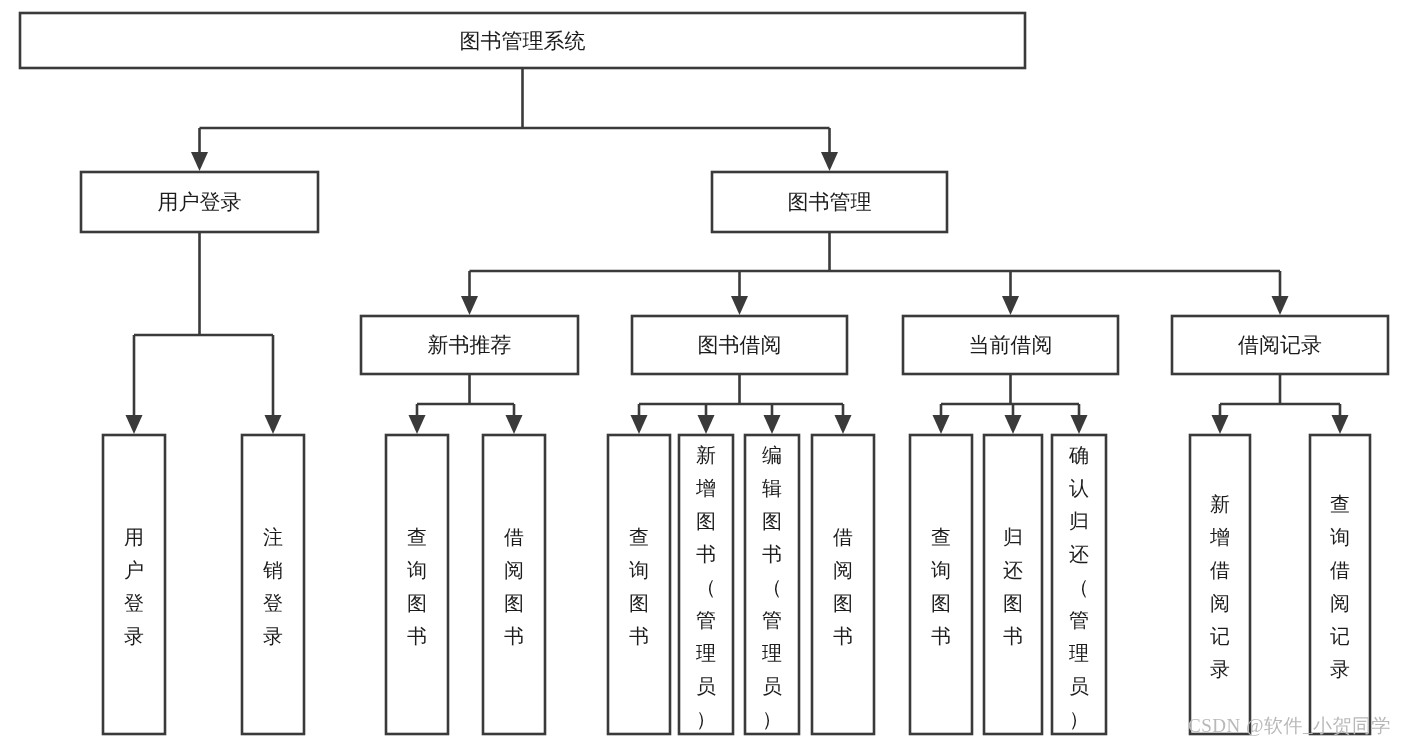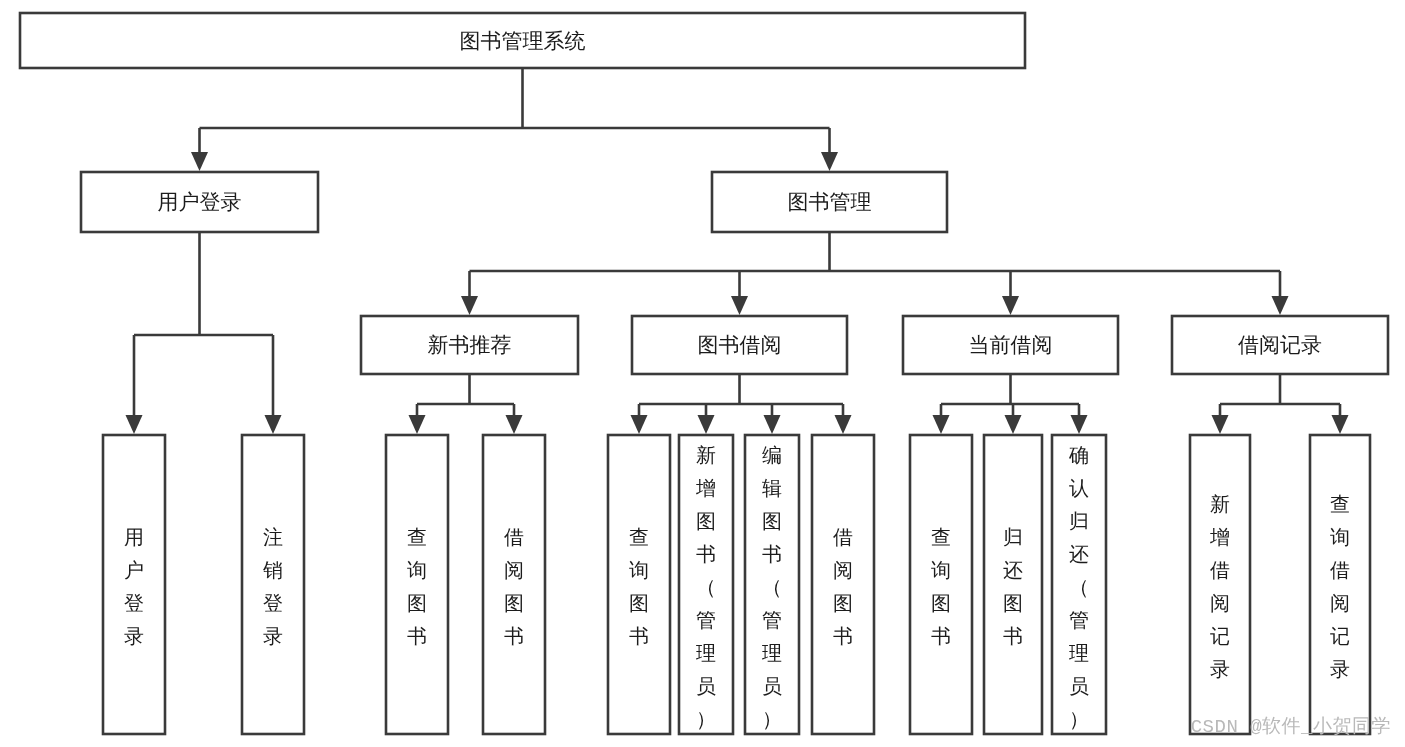--- a/index.html
+++ b/index.html
@@ -47,21 +47,21 @@
     stroke-linejoin: miter;
   }
   .arrow-head {
     fill: #3a3a3a;
     stroke: none;
   }
   .watermark {
     position: absolute;
     right: 14px;
     bottom: 8px;
-    font-family: Liberation Mono, monospace;
+    font-family: Liberation Serif, serif;
     font-size: 19px;
     color: #b9b9b9;
     letter-spacing: 0.5px;
     white-space: nowrap;
     pointer-events: none;
   }
 </style>
 </head>
 <body>
 

